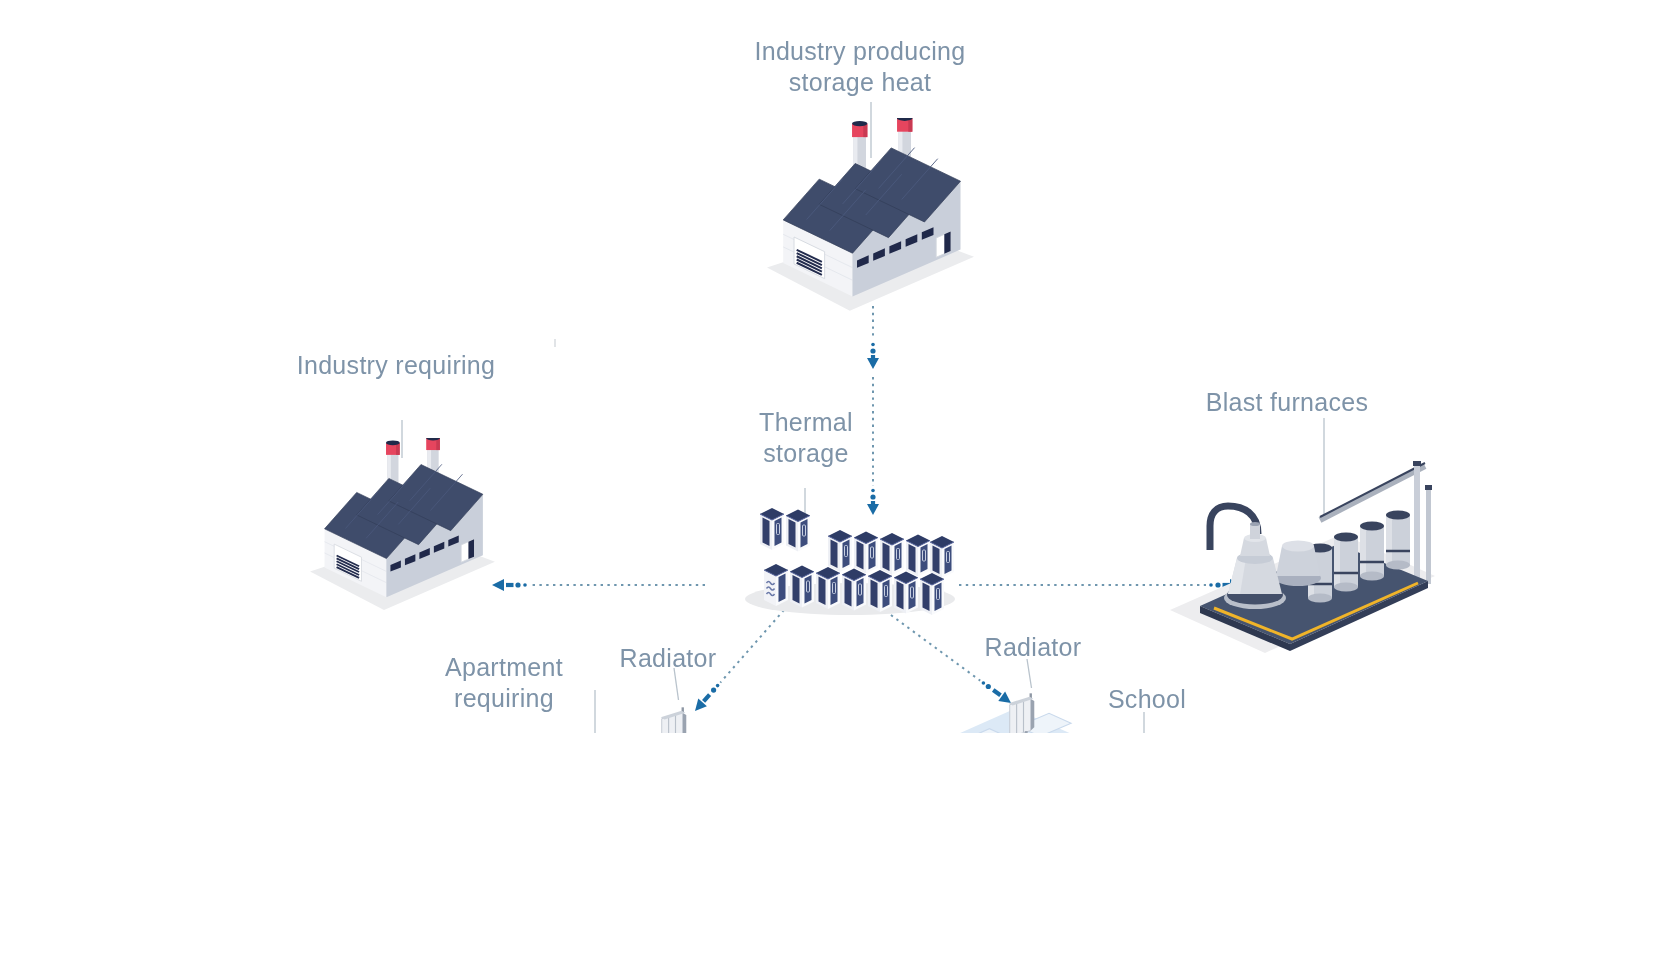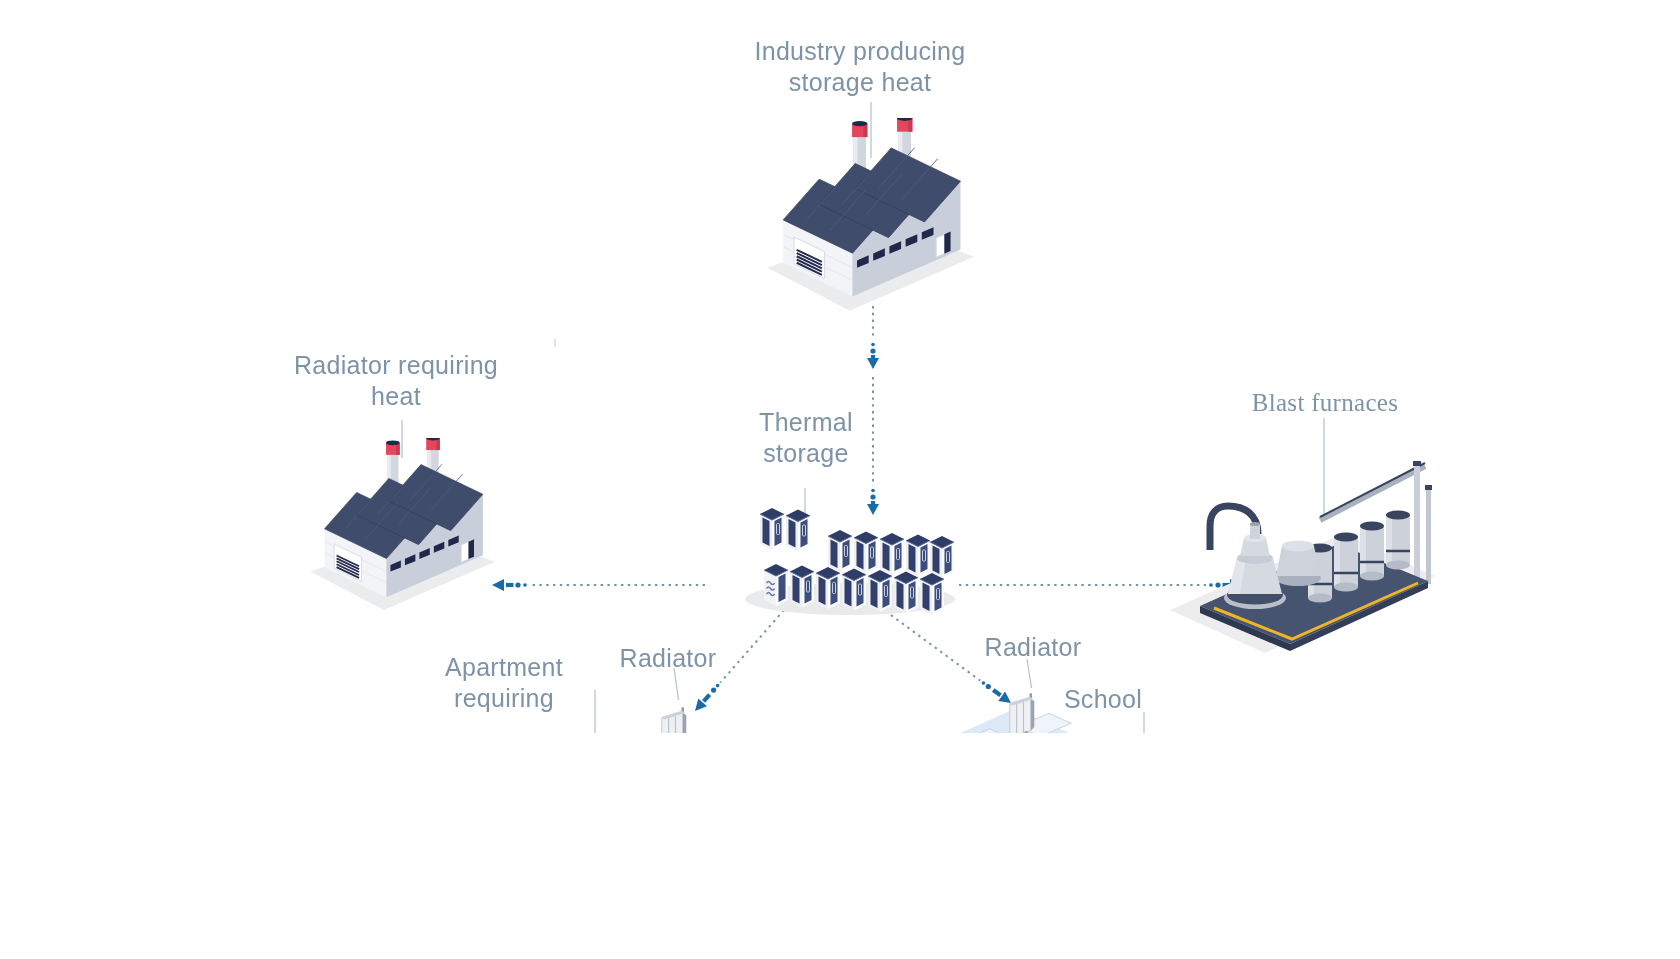--- a/index.html
+++ b/index.html
@@ -173,39 +173,38 @@
       <polygon points="989,703 976.3,700.9 983.1,691.5"></polygon>
     </g>
   </svg>
 
   <div class="node-label" style="left:663px;top:36px;width:350px;">
     <span>Industry producing</span>
     <span>storage heat</span>
   </div>
 
   <div class="node-label" style="left:224px;top:350px;width:300px;">
-    <span>Radiator requiring</span>
-    <span>heat</span>
+    <span>Industry requiring</span>
   </div>
 
   <div class="node-label" style="left:684px;top:407px;width:200px;">
     <span>Thermal</span>
     <span>storage</span>
   </div>
 
-  <div class="node-label" style="left:1153px;top:387px;width:300px;font-family:Liberation Serif, serif;">
+  <div class="node-label" style="left:1115px;top:387px;width:300px;">
     <span>Blast furnaces</span>
   </div>
 
   <div class="node-label" style="left:332px;top:652px;width:300px;">
     <span>Apartment</span>
     <span>requiring</span>
   </div>
 
-  <div class="node-label" style="left:931px;top:684px;width:300px;">
+  <div class="node-label" style="left:975px;top:684px;width:300px;">
     <span>School</span>
   </div>
 
   <div class="node-label" style="left:496px;top:643px;width:300px;">
     <span>Radiator</span>
   </div>
 
   <div class="node-label" style="left:861px;top:632px;width:300px;">
     <span>Radiator</span>
   </div>

